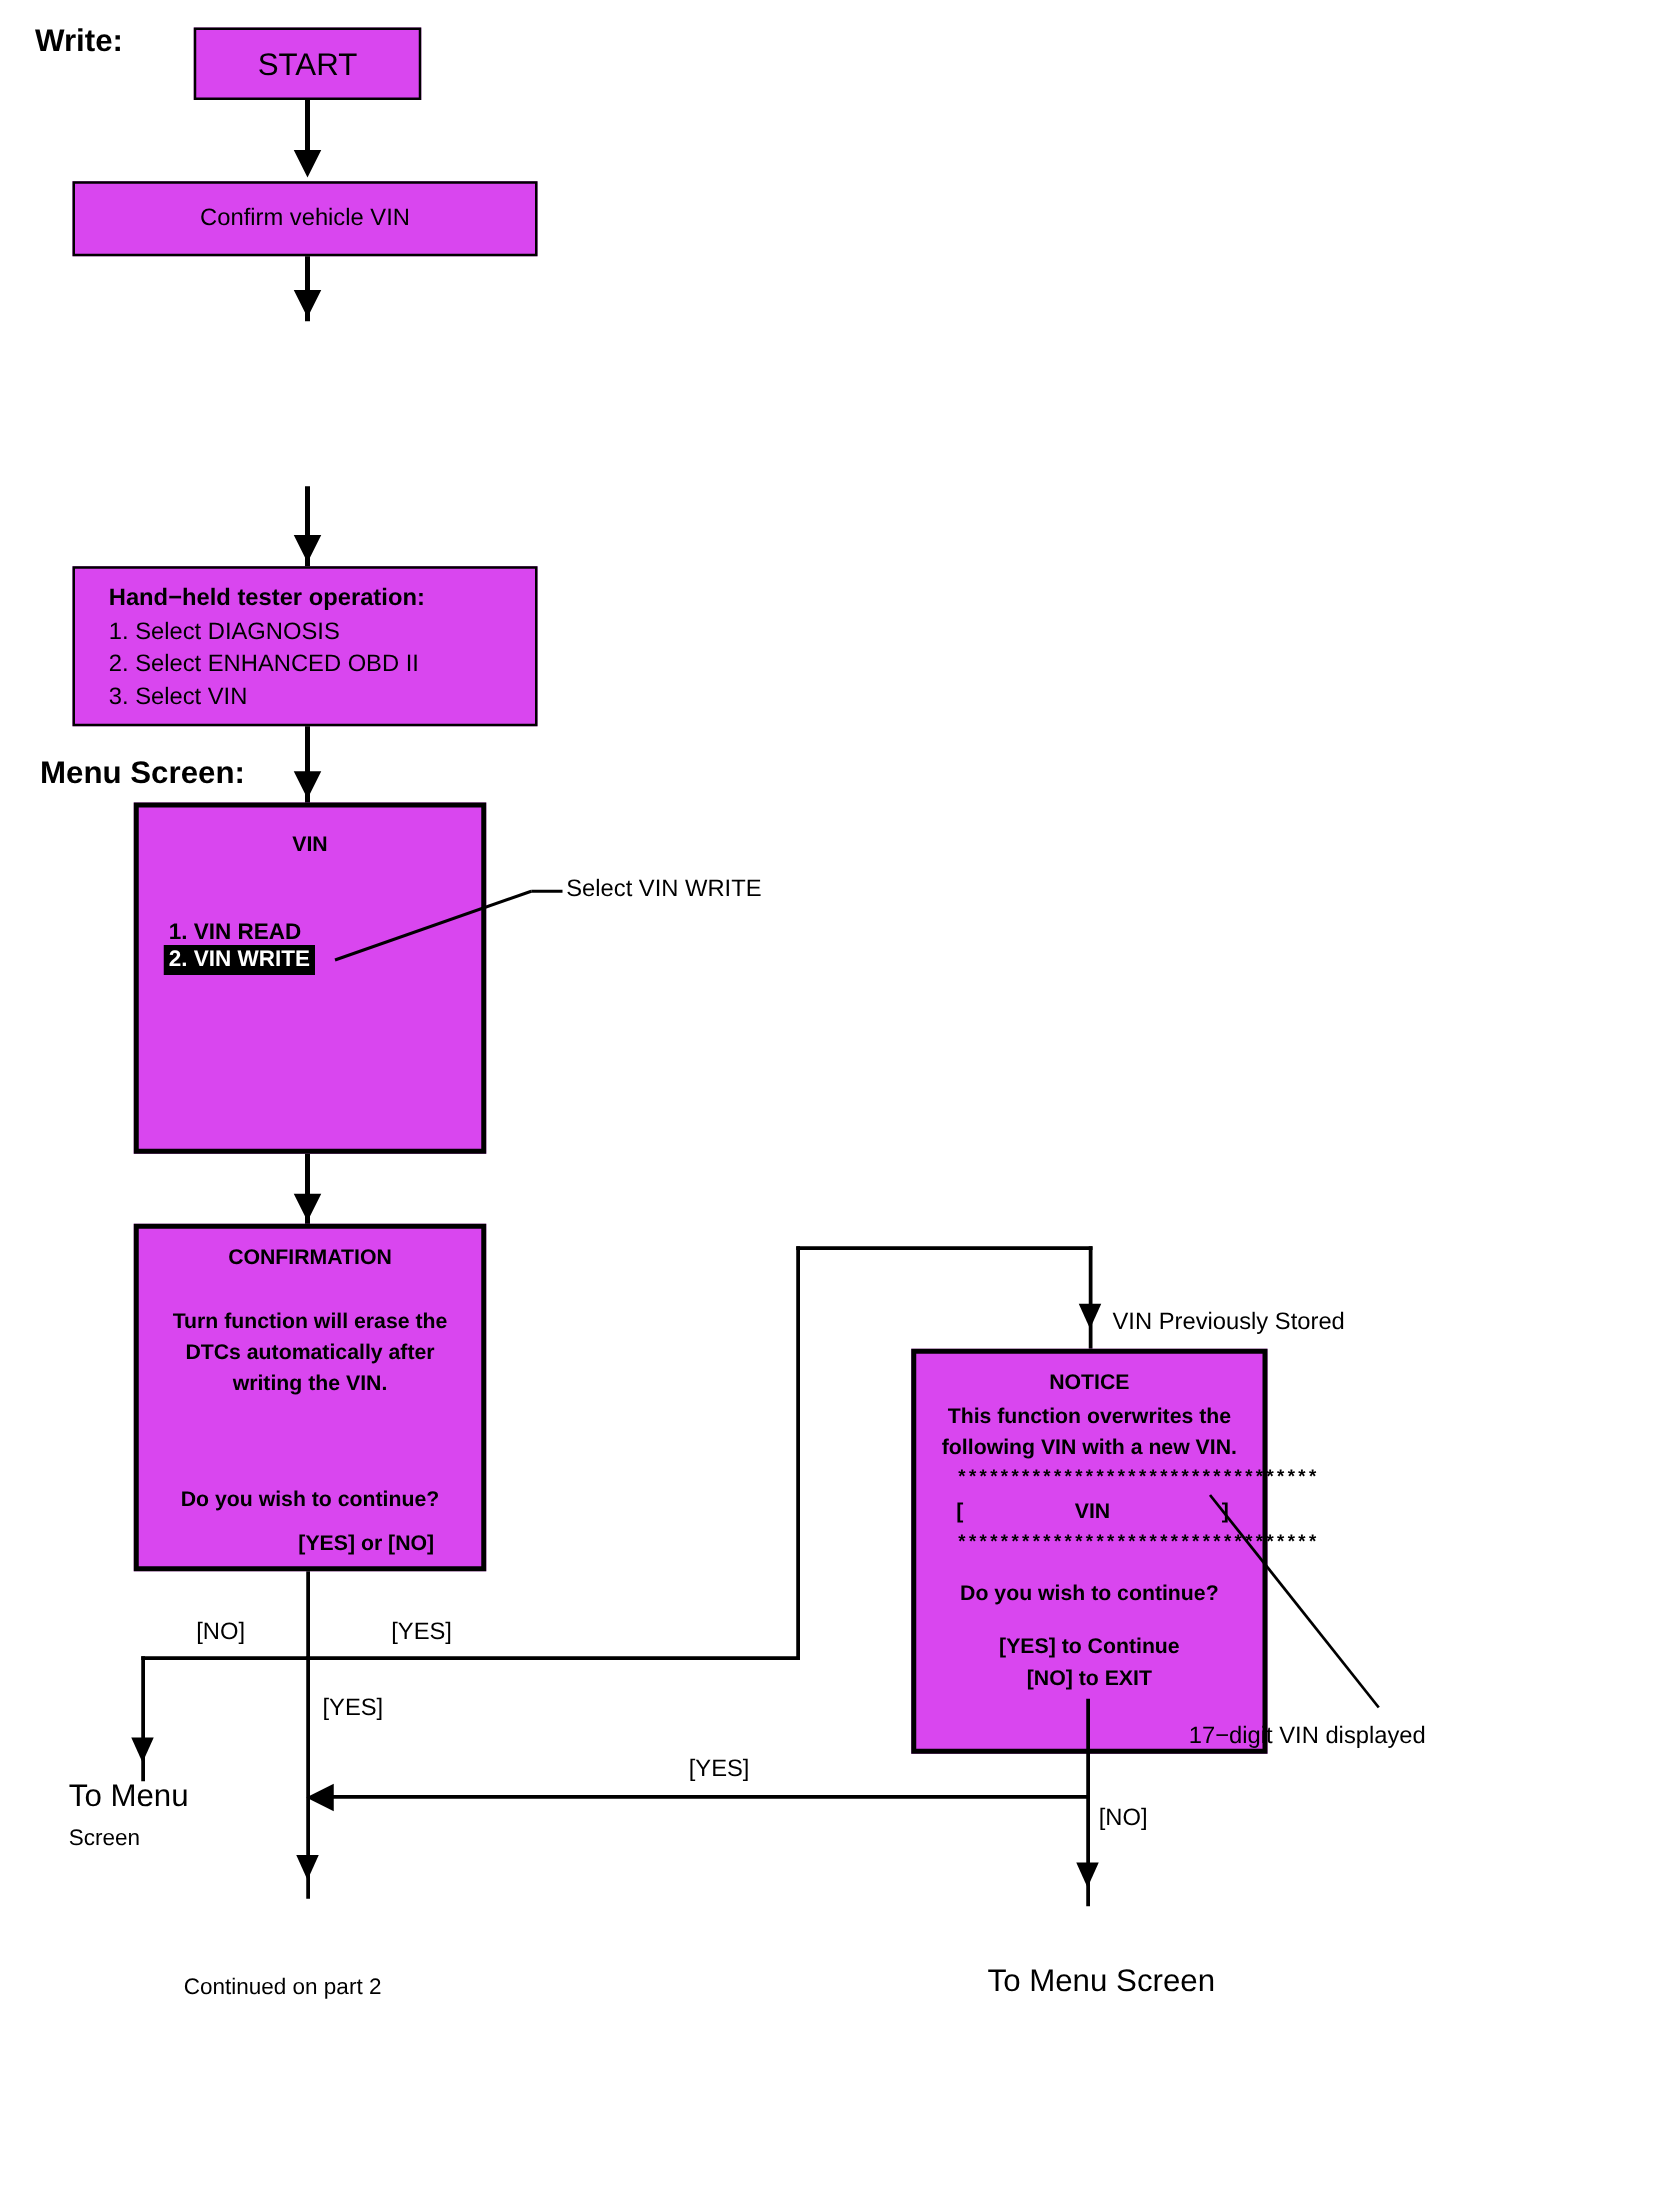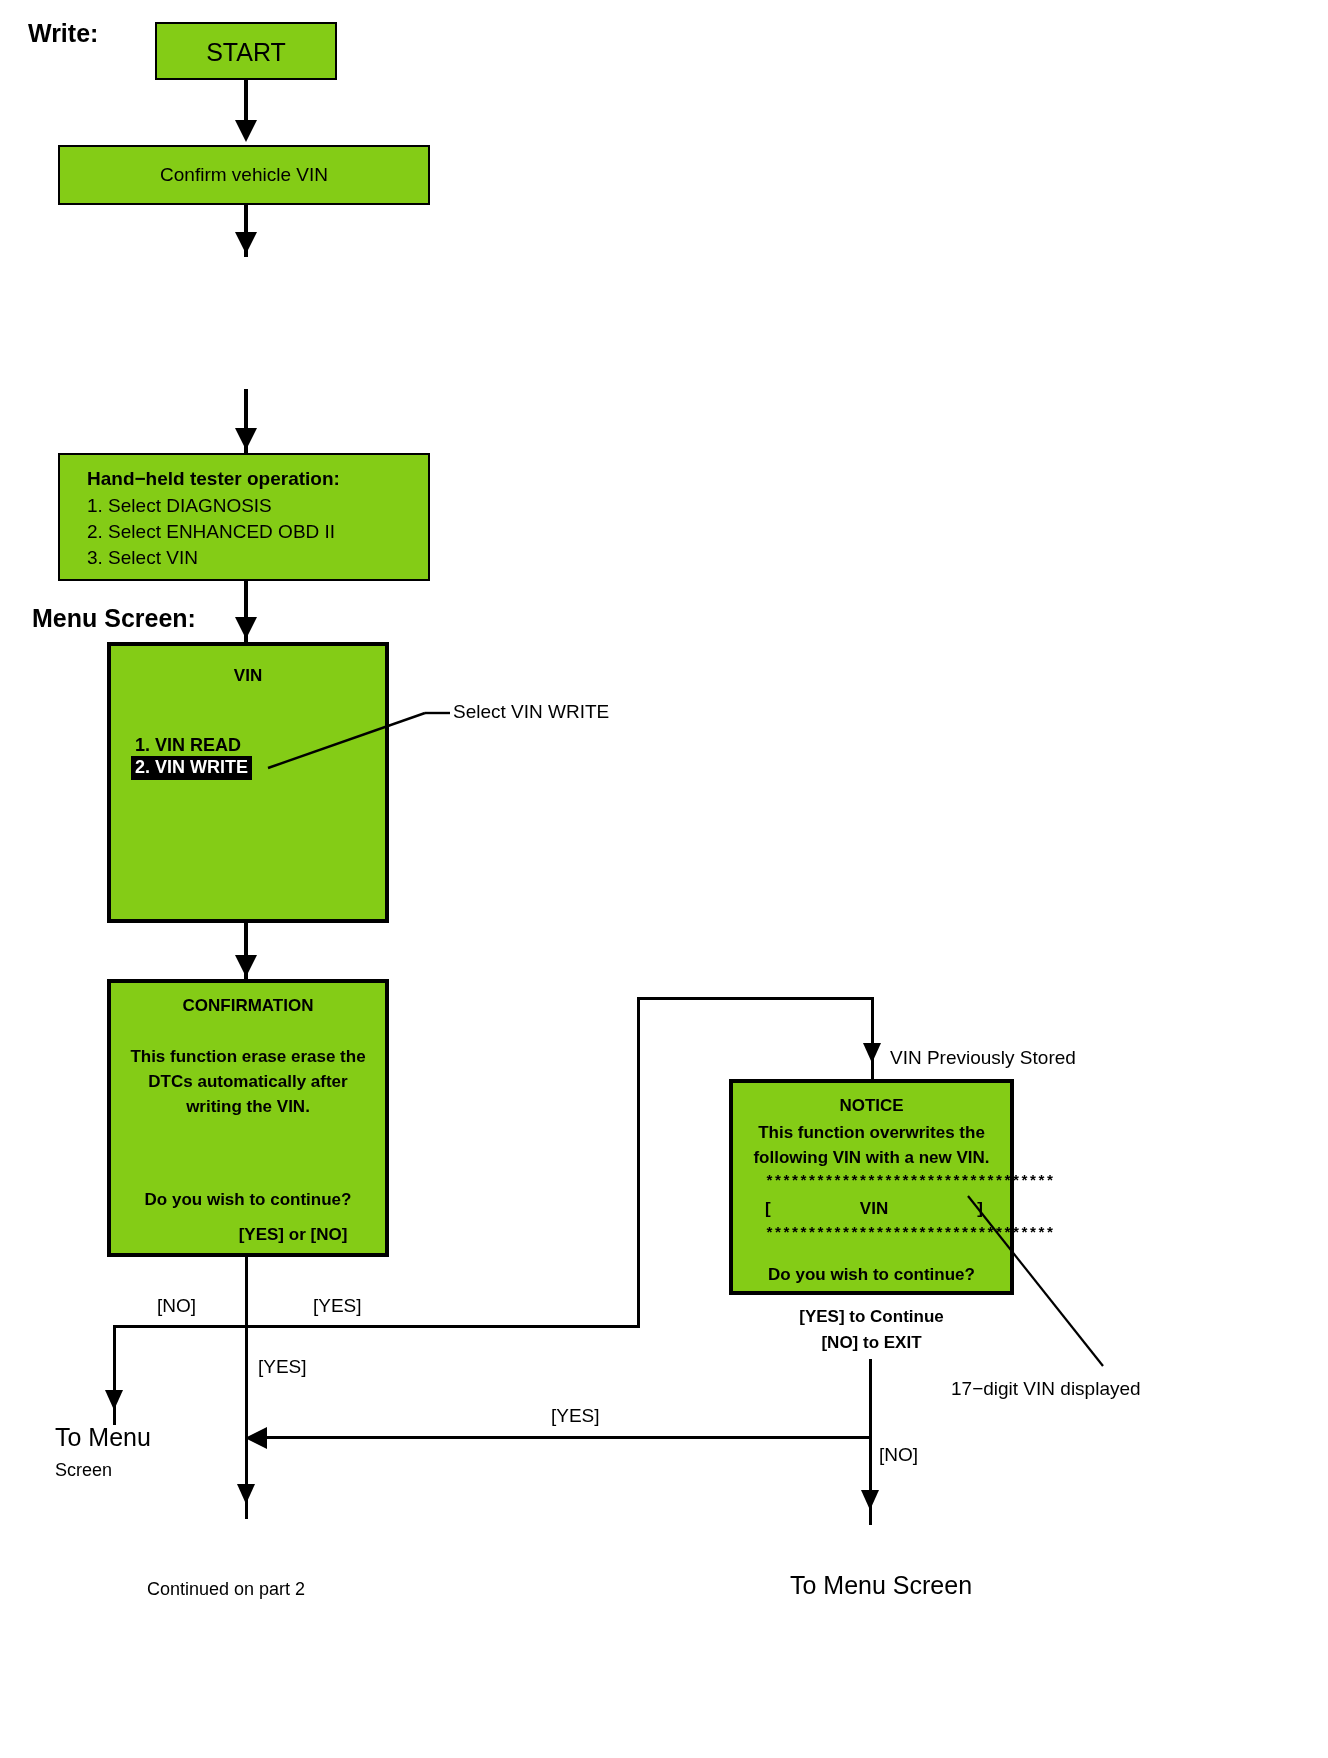--- a/index.html
+++ b/index.html
@@ -25,21 +25,21 @@
     white-space: pre;
     line-height: 1.25;
   }
   .bold { font-weight: bold; }
 
   
   .box {
     position: absolute;
     box-sizing: border-box;
     border: 2px solid #000;
-    background: #84cc16;
+    background: #d946ef;
   }
   .box.thick { border-width: 4px; }
 
   
   .vline {
     position: absolute;
     width: 4px;
     background: #000;
   }
   .vline.thin { width: 3px; }
@@ -157,21 +157,21 @@
     <line x1="165" y1="23" x2="190" y2="23" stroke="#000" stroke-width="2.4"></line>
   </svg>
   <div class="lbl" style="left:453px; top:700px; font-size:19px;">Select VIN WRITE</div>
 
   <div class="vline" style="left:244px; top:923px; height:58px;"></div>
   <div class="arrow-down" style="left:235px; top:955px;"></div>
 
   <div class="box thick" style="left:107px; top:979px; width:282px; height:278px;">
     <div class="lbl bold" style="left:0; right:0; top:12px; width:100%; text-align:center; font-size:17px;">CONFIRMATION</div>
 
-    <div class="lbl screen-line" style="left:0; right:0; top:62px; width:100%;">This function erase erase the</div>
+    <div class="lbl screen-line" style="left:0; right:0; top:62px; width:100%;">Turn function will erase the</div>
     <div class="lbl screen-line" style="left:0; right:0; top:87px; width:100%;">DTCs automatically after</div>
     <div class="lbl screen-line" style="left:0; right:0; top:112px; width:100%;">writing the VIN.</div>
 
     <div class="lbl screen-line" style="left:0; right:0; top:205px; width:100%;">Do you wish to continue?</div>
     <div class="lbl screen-line" style="left:0; right:0; top:240px; width:100%;padding-left:45px;">[YES] or [NO]</div>
   </div>
 
   <div class="vline thin" style="left:245px; top:1257px; height:262px;"></div>
   <div class="arrow-down sm" style="left:237px; top:1484px;"></div>
 
@@ -184,21 +184,21 @@
   <div class="hline thin" style="left:637px; top:997px; width:237px;"></div>
   <div class="vline thin" style="left:871px; top:997px; height:82px;"></div>
   <div class="arrow-down sm" style="left:863px; top:1043px;"></div>
 
   <div class="lbl" style="left:157px; top:1294px; font-size:19px;">[NO]</div>
   <div class="lbl" style="left:313px; top:1294px; font-size:19px;">[YES]</div>
   <div class="lbl" style="left:258px; top:1355px; font-size:19px;">[YES]</div>
 
   <div class="lbl" style="left:890px; top:1046px; font-size:19px;">VIN Previously Stored</div>
 
-  <div class="box thick" style="left:729px; top:1079px; width:285px; height:216px;">
+  <div class="box thick" style="left:729px; top:1079px; width:285px; height:324px;">
     <div class="lbl bold" style="left:0; right:0; top:12px; width:100%; text-align:center; font-size:17px;">NOTICE</div>
 
     <div class="lbl screen-line" style="left:0; right:0; top:38px; width:100%;">This function overwrites the</div>
     <div class="lbl screen-line" style="left:0; right:0; top:63px; width:100%;">following VIN with a new VIN.</div>
 
     <div class="lbl stars" style="left:32px; top:91px;">**********************************</div>
 
     <div class="vin-row" style="position:absolute; left:32px; top:116px; width:218px;">
       <span>[</span>
       <span>VIN</span>

